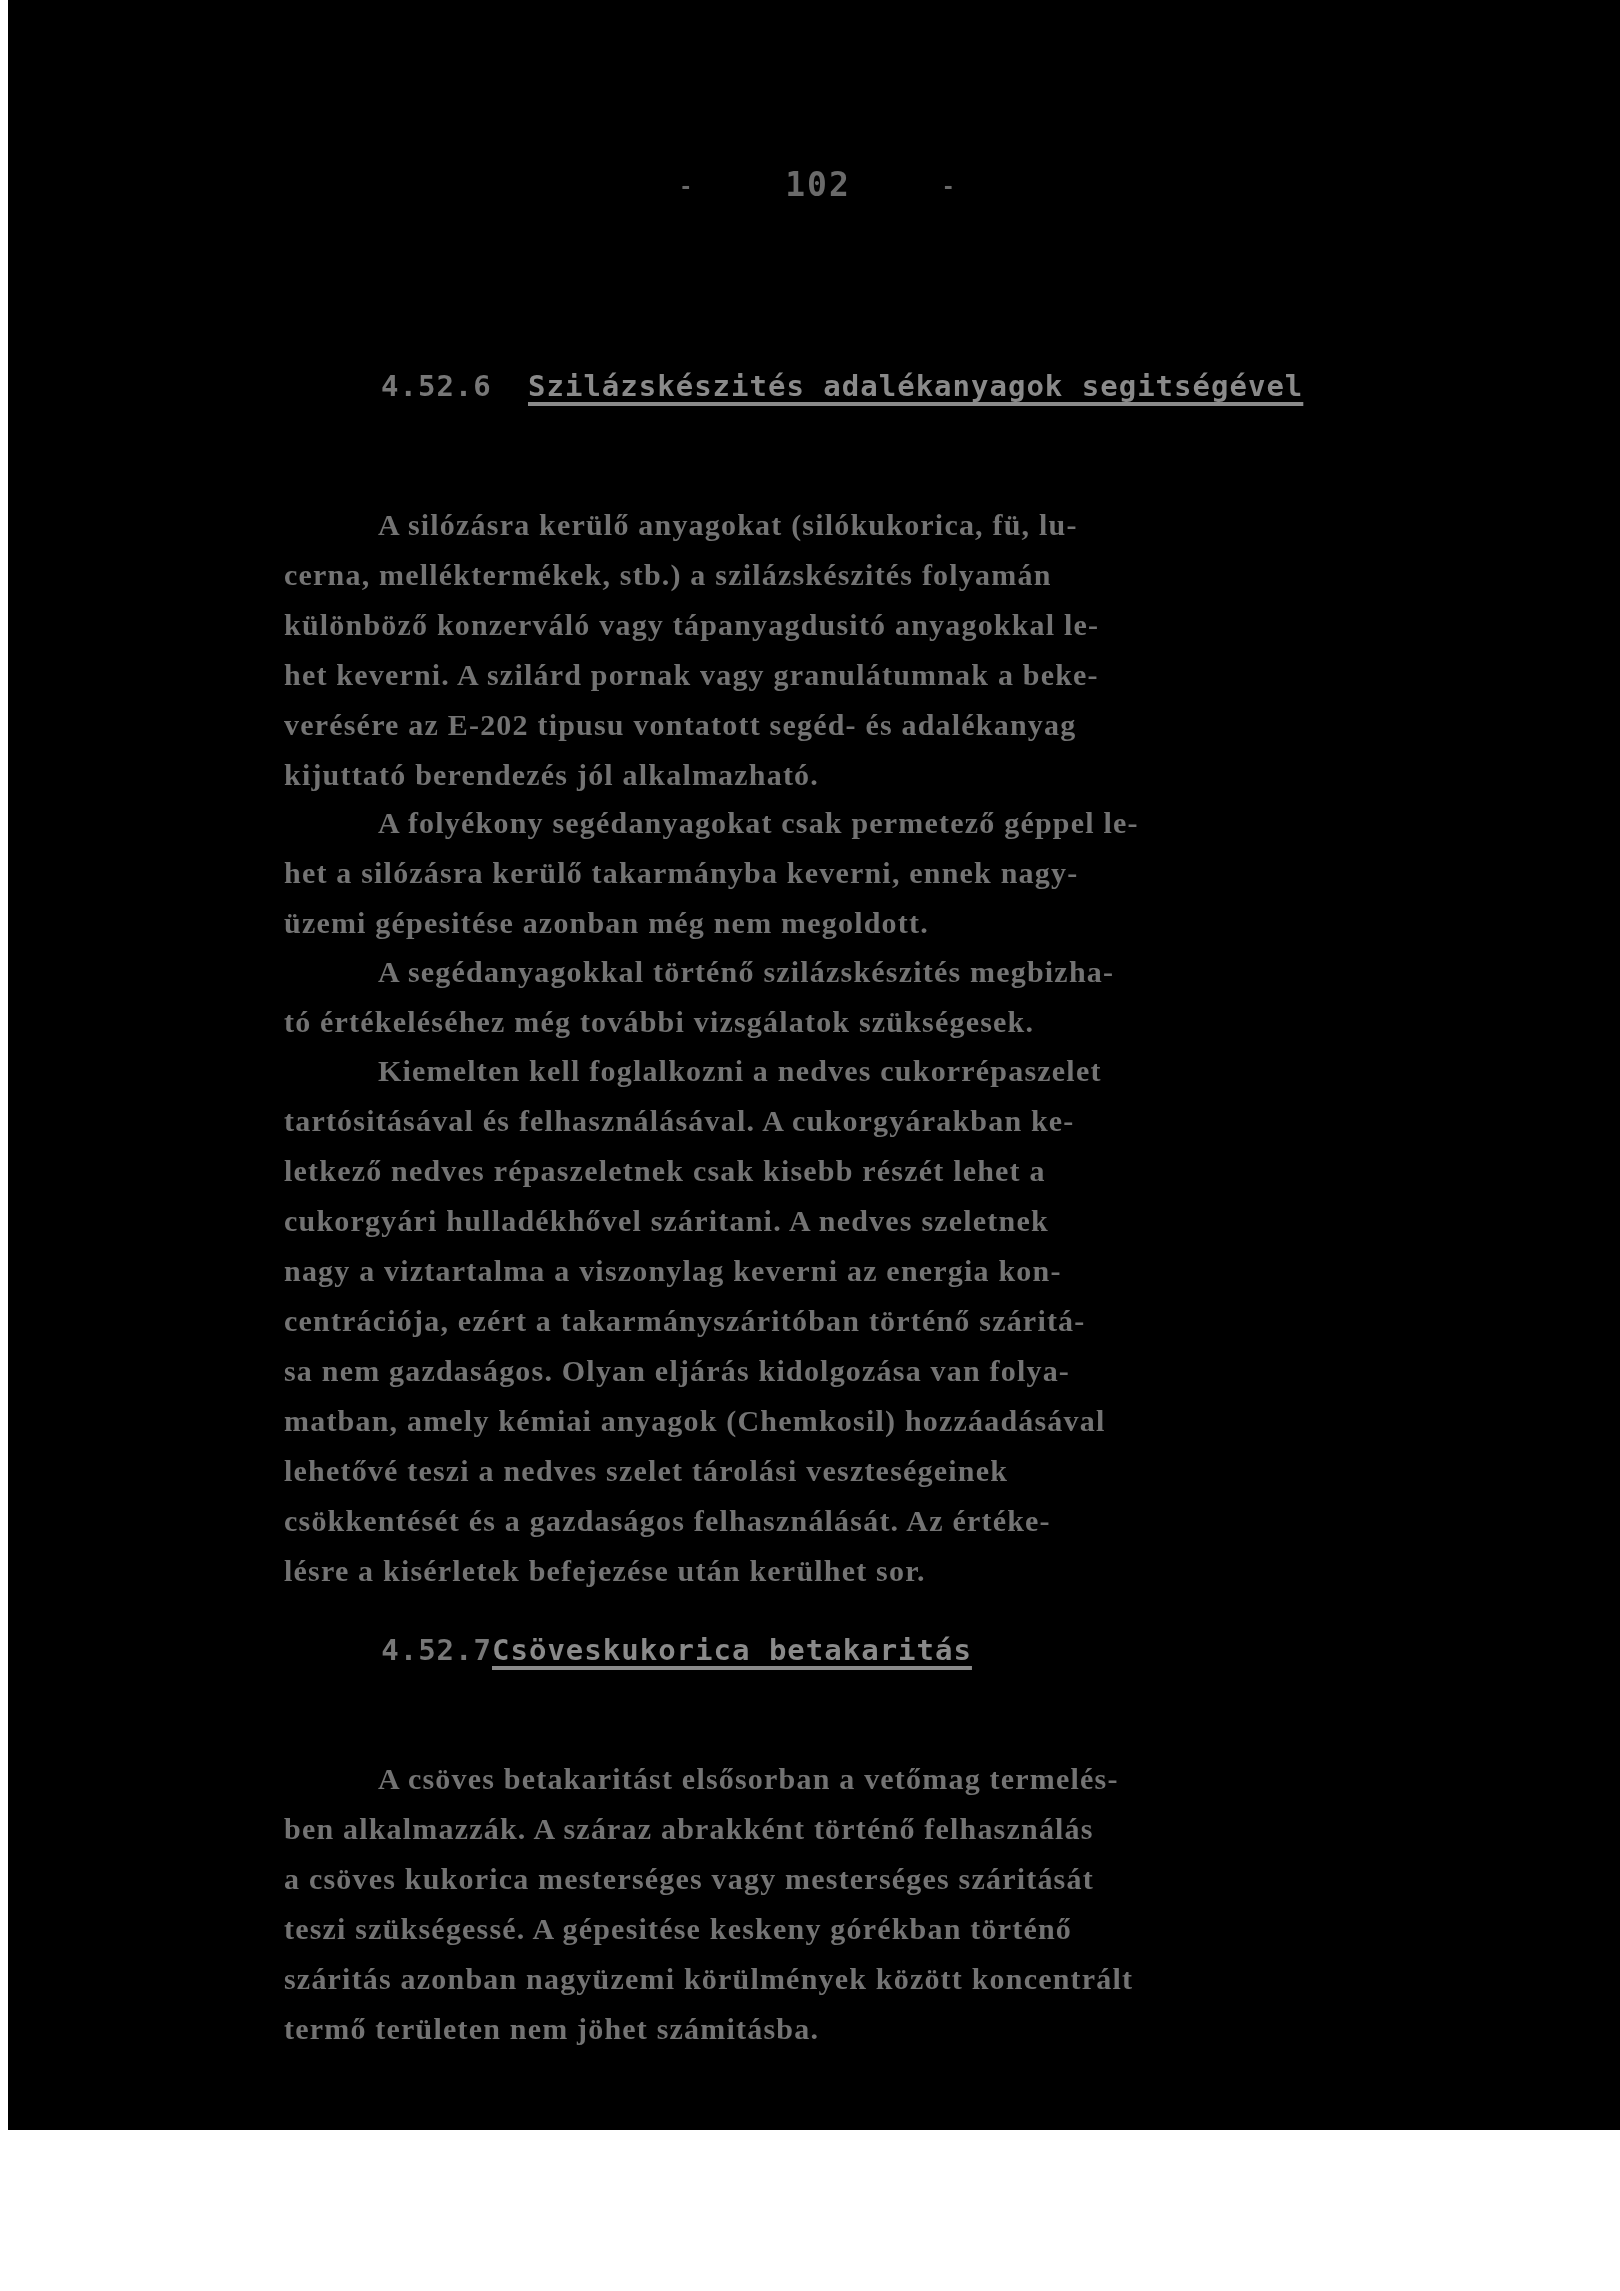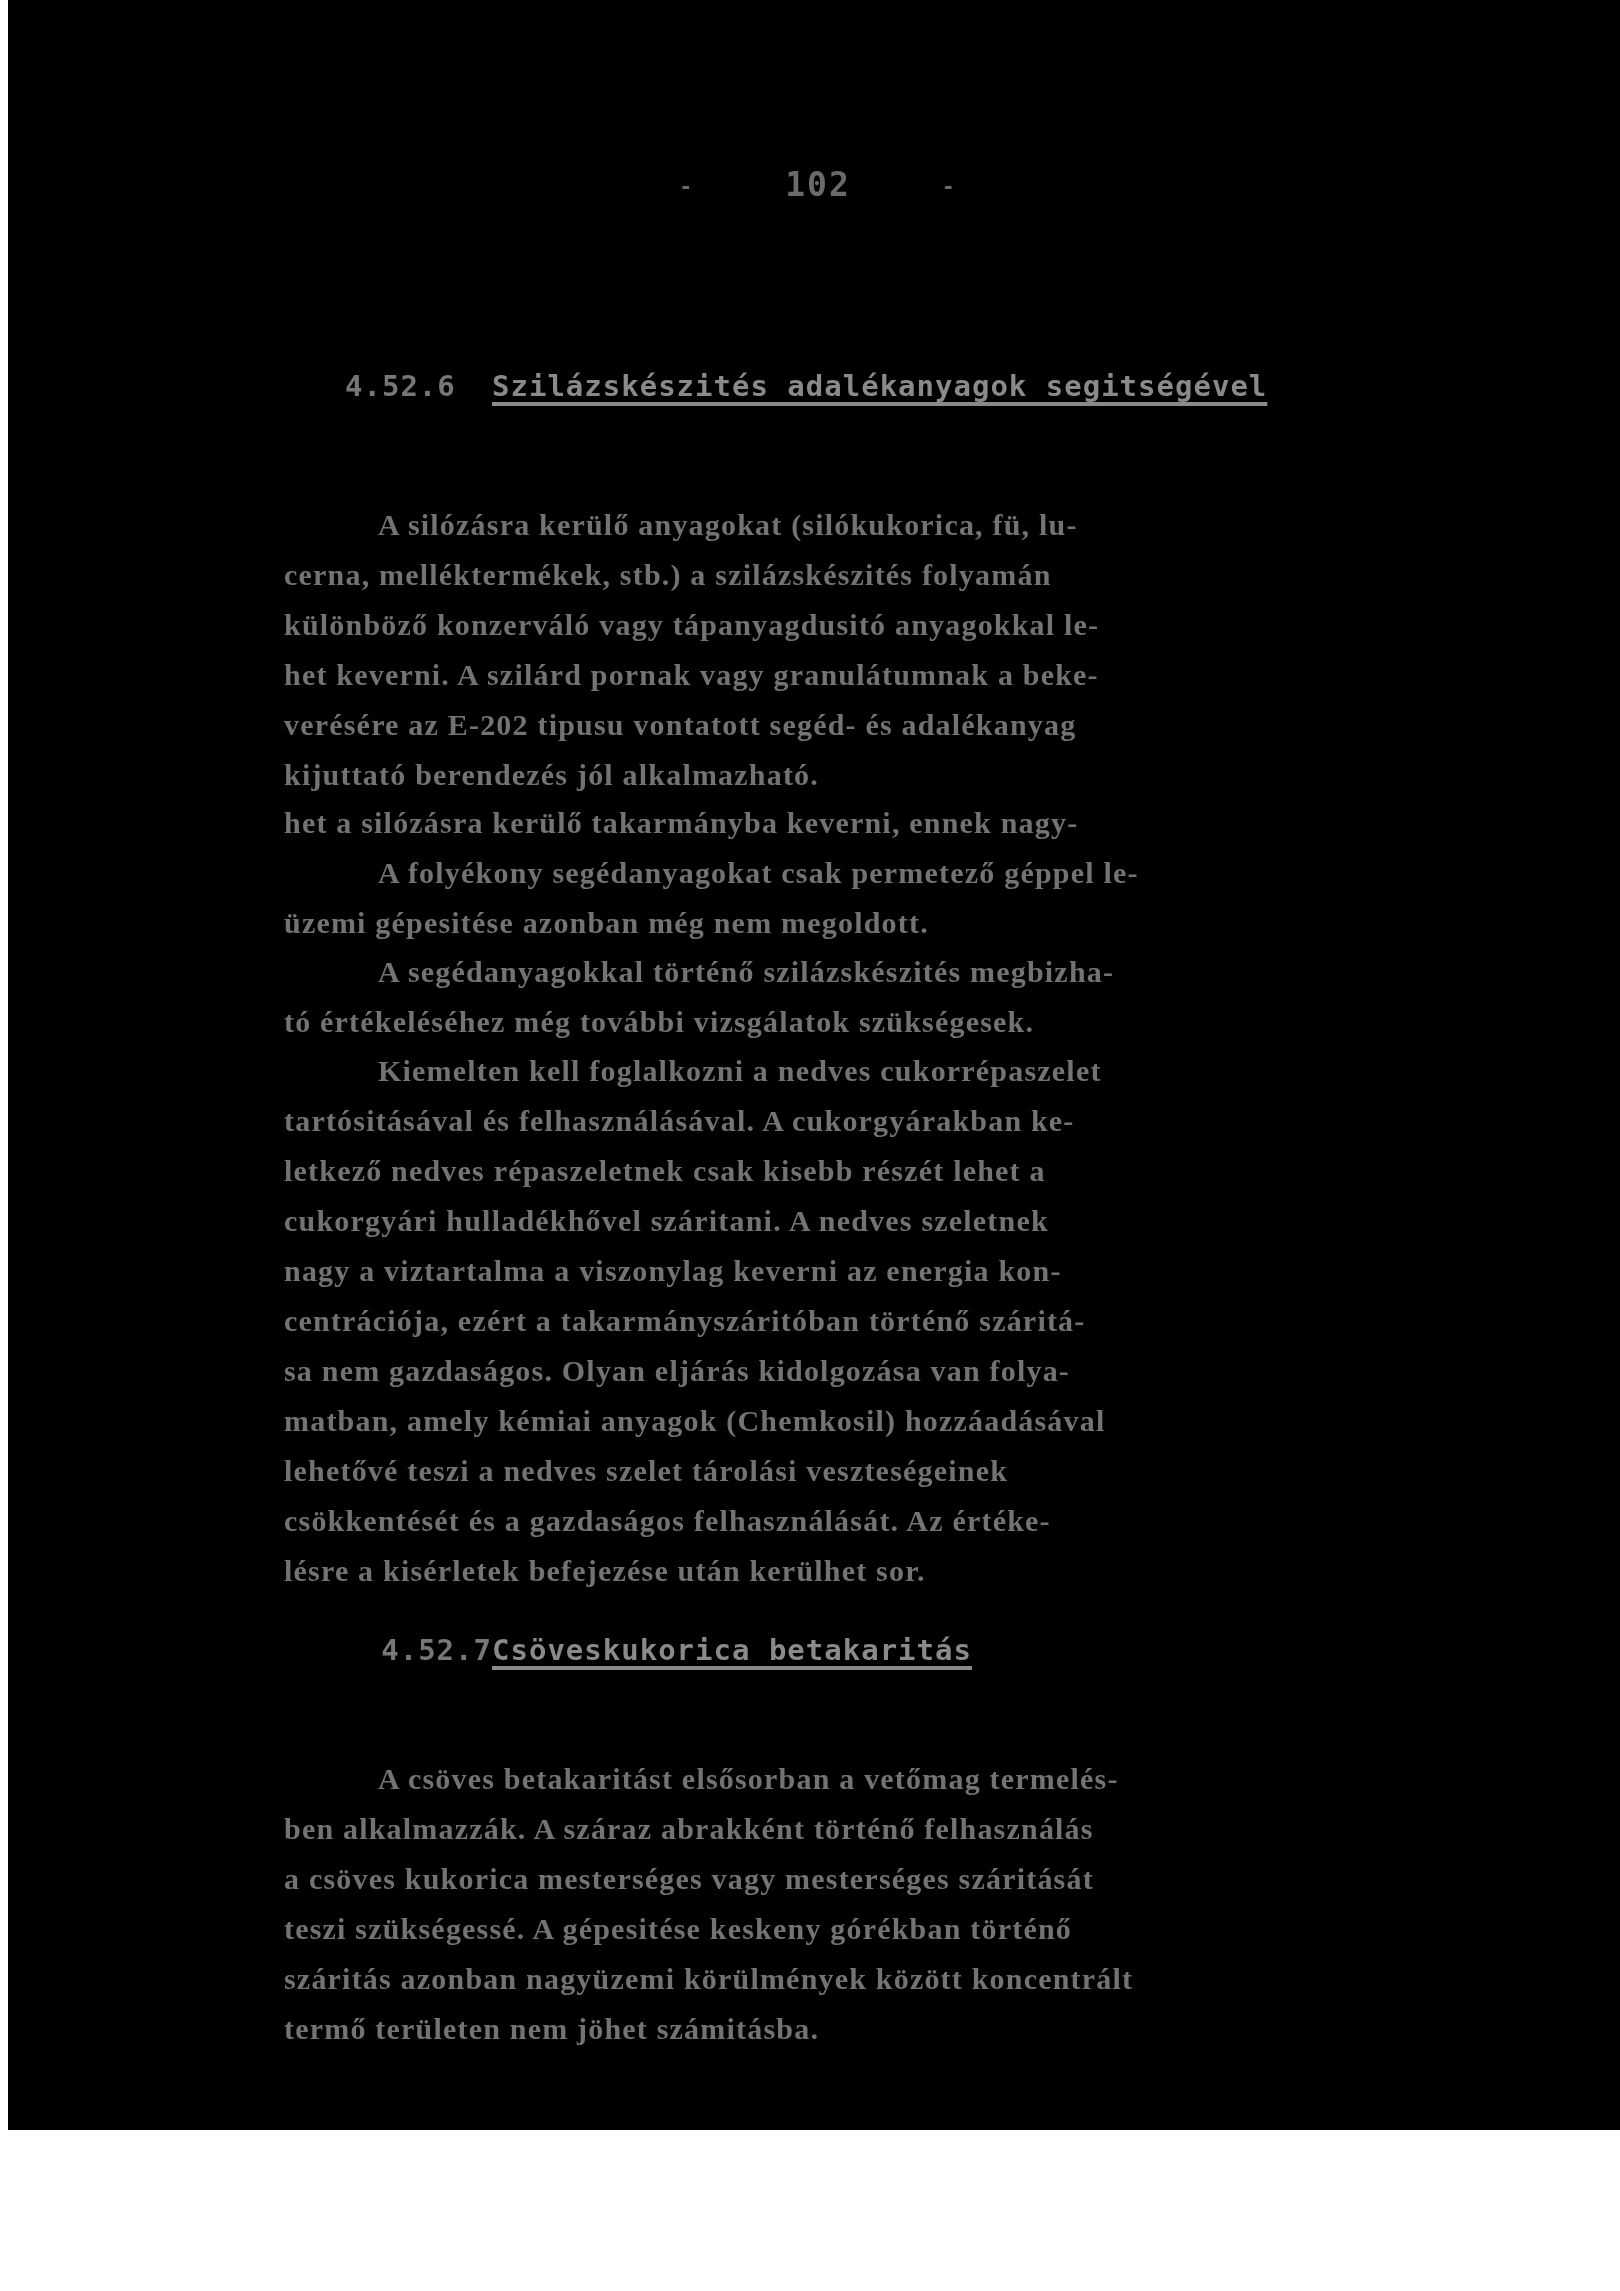--- a/index.html
+++ b/index.html
@@ -31,36 +31,36 @@
 <body>
 
 <div class="page">
 
   <div class="page-number">
     <span class="dash">-</span>
     <span>102</span>
     <span class="dash">-</span>
   </div>
 
-  <div class="heading" style="top:369px;">
+  <div class="heading" style="top:369px;margin-left:36px;">
     <span class="num">4.52.6</span><span class="title">Szilázskészités adalékanyagok segitségével</span>
   </div>
 
   <div class="para" style="top:500px;">
     <span class="line indent">A silózásra kerülő anyagokat (silókukorica, fü, lu-</span>
     <span class="line">cerna, melléktermékek, stb.) a szilázskészités folyamán</span>
     <span class="line">különböző konzerváló vagy tápanyagdusitó anyagokkal le-</span>
     <span class="line">het keverni. A szilárd pornak vagy granulátumnak a beke-</span>
     <span class="line">verésére az E-202 tipusu vontatott segéd- és adalékanyag</span>
     <span class="line">kijuttató berendezés jól alkalmazható.</span>
   </div>
 
   <div class="para" style="top:798px;">
+    <span class="line indent">A folyékony segédanyagokat csak permetező géppel le-</span>
     <span class="line">het a silózásra kerülő takarmányba keverni, ennek nagy-</span>
-    <span class="line indent">A folyékony segédanyagokat csak permetező géppel le-</span>
     <span class="line">üzemi gépesitése azonban még nem megoldott.</span>
   </div>
 
   <div class="para" style="top:947px;">
     <span class="line indent">A segédanyagokkal történő szilázskészités megbizha-</span>
     <span class="line">tó értékeléséhez még további vizsgálatok szükségesek.</span>
   </div>
 
   <div class="para" style="top:1046px;">
     <span class="line indent">Kiemelten kell foglalkozni a nedves cukorrépaszelet</span>

